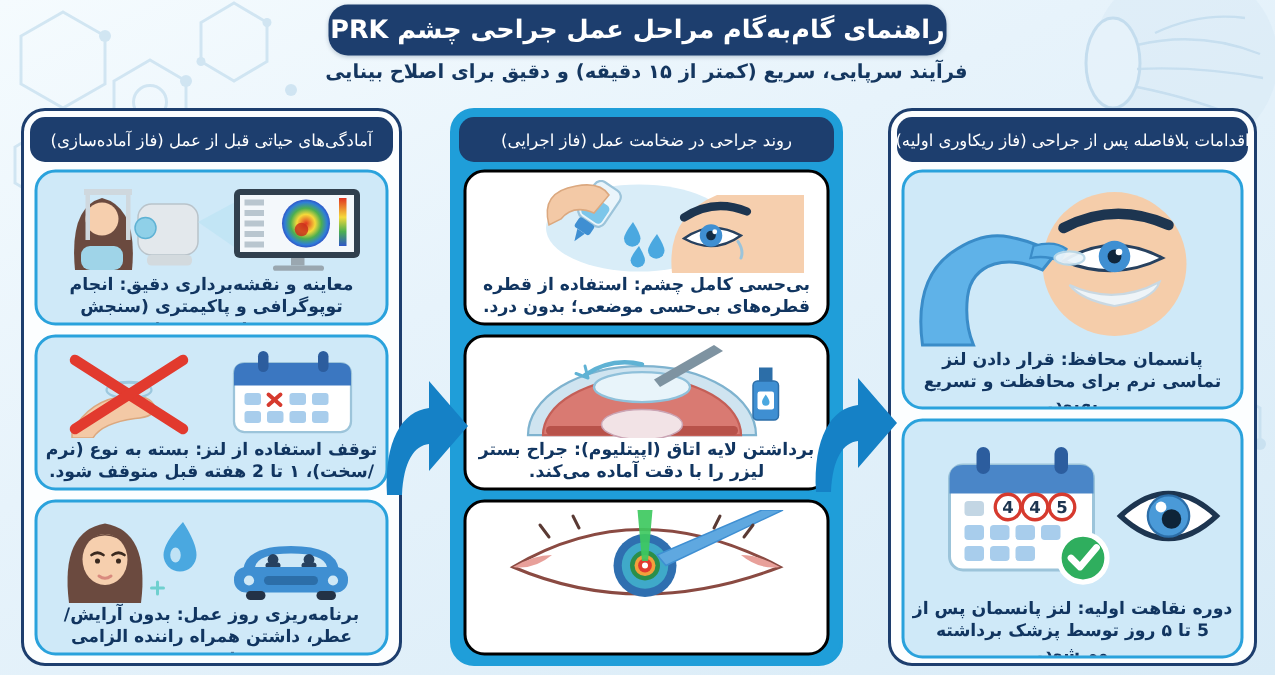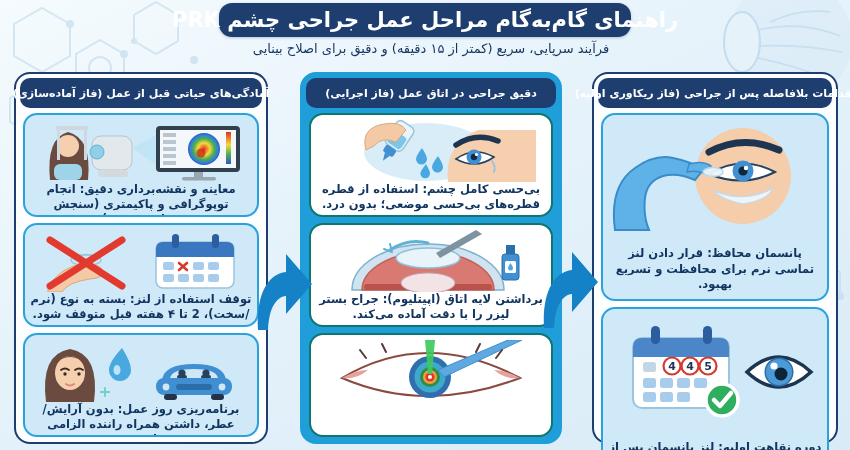--- a/index.html
+++ b/index.html
@@ -8,41 +8,41 @@
     font-family:"DejaVu Sans",sans-serif;
     background:linear-gradient(155deg,#f5fbfe 0%,#e7f3fb 40%,#d8ebf7 100%);
   }
   .deco{position:absolute;pointer-events:none;}
   .banner{
     position:absolute;top:3px;left:50%;transform:translateX(-50%);
     width:412px;height:34px;background:#1d3e6e;border-radius:13px;
     display:flex;align-items:center;justify-content:center;z-index:3;
     box-shadow:0 1px 3px rgba(20,50,90,.25);
   }
-  .banner-title{color:#ffffff;font-weight:bold;font-size:21px;direction:rtl;white-space:nowrap;}
+  .banner-title{color:#ffffff;font-weight:bold;font-size:17px;direction:rtl;white-space:nowrap;}
   .subtitle{
     position:absolute;top:41px;left:0;right:0;text-align:center;
-    color:#14365f;font-weight:normal;font-size:13px;direction:rtl;z-index:3;padding-left:12px;
+    color:#14365f;font-weight:bold;font-size:13px;direction:rtl;z-index:3;padding-left:12px;
   }
   .col{position:absolute;top:72px;height:372px;border-radius:16px;box-sizing:border-box;z-index:2;}
   .col-white{background:#fcfeff;border:2px solid #1d3e6e;}
   .col-blue{background:#1f9ed9;border:2px solid #1f9ed9;}
   .col-header{
     height:30px;background:#1d3e6e;border-radius:10px;margin:4px 4px 0 4px;
     display:flex;align-items:center;justify-content:center;
   }
-  .col-header span{color:#ffffff;font-weight:bold;font-size:11px;direction:rtl;white-space:nowrap;}
+  .col-header span{color:#ffffff;font-weight:normal;font-size:11px;direction:rtl;white-space:nowrap;}
   .cards{display:flex;flex-direction:column;gap:6px;padding:5px 7px 7px 7px;}
   .card{
     border-radius:14px;box-sizing:border-box;display:flex;flex-direction:column;
     align-items:center;justify-content:space-between;overflow:hidden;
   }
   .card-lb{background:#cfe9f8;border:2px solid #2aa2dc;height:104px;}
-  .card-w{background:#ffffff;border:2px solid #0f766e;height:104px;}
-  .card-tall{height:188px;}
+  .card-w{background:#ffffff;border:2px solid #000000;height:104px;}
+  .card-tall{height:160px;}
   .illus{margin-top:5px;flex:0 0 auto;}
   .caption{
     direction:rtl;text-align:center;color:#113560;font-weight:bold;
     font-size:11.5px;line-height:1.32;padding:0 5px 7px 5px;
   }
   .arrow{position:absolute;z-index:4;}
 </style>
 </head>
 <body>
 
@@ -158,21 +158,21 @@
           <rect x="133" y="44" width="11" height="8" rx="2"></rect>
             <rect x="148" y="44" width="11" height="8" rx="2"></rect>
             <rect x="163" y="44" width="11" height="8" rx="2"></rect>
             <rect x="178" y="44" width="11" height="8" rx="2"></rect>
         </g>
         <g stroke="#d63a2e" stroke-width="2.6" stroke-linecap="round">
           <line x1="149" y1="33" x2="157" y2="40"></line>
             <line x1="157" y1="33" x2="149" y2="40"></line>
         </g>
       </svg>
-      <div class="caption">توقف استفاده از لنز: بسته به نوع (نرم /سخت)، 2 تا ۴ هفته قبل متوقف شود.</div>
+      <div class="caption">توقف استفاده از لنز: بسته به نوع (نرم /سخت)، ۱ تا 2 هفته قبل متوقف شود.</div>
     </div>
     <div class="card card-lb">
       <svg class="illus" width="222" height="62" viewBox="0 0 222 62">
         <path d="M16 62 Q10 14 40 9 Q70 14 64 62 Z" fill="#6b4a3f"></path>
         <ellipse cx="40" cy="33" rx="15" ry="17" fill="#f6cfae"></ellipse>
         <path d="M24 24 Q40 10 56 24 Q48 16 40 16 Q32 16 24 24 Z" fill="#6b4a3f"></path>
         <g stroke="#3a2a20" stroke-width="1.8" stroke-linecap="round" fill="none">
           <path d="M31 30 q4 -3 8 0"></path>
             <path d="M45 30 q4 -3 8 0"></path>
         </g>
@@ -197,21 +197,21 @@
         <rect x="134" y="54" width="13" height="6" rx="3" fill="#233246"></rect>
         <rect x="181" y="54" width="13" height="6" rx="3" fill="#233246"></rect>
       </svg>
       <div class="caption">برنامه‌ریزی روز عمل: بدون آرایش/عطر، داشتن همراه راننده الزامی است.</div>
     </div>
   </div>
 </div>
 
 <div class="col col-blue" style="left:300px;width:262px;">
   <div class="col-header">
-    <span>دقیق جراحی در اتاق عمل (فاز اجرایی)</span>
+    <span>روند جراحی در ضخامت عمل (فاز اجرایی)</span>
   </div>
   <div class="cards">
     <div class="card card-w">
       <svg class="illus" width="210" height="62" viewBox="0 0 210 62">
         <ellipse cx="100" cy="32" rx="62" ry="29" fill="#d9edf8"></ellipse>
         <path d="M122 62 Q118 24 152 10 L210 10 L210 62 Z" fill="#f6cfae"></path>
         <path d="M130 25 Q150 12 172 21" fill="none" stroke="#1d3550" stroke-width="5.5" stroke-linecap="round"></path>
         <path d="M130 39 Q148 26 168 37 Q150 50 130 39 Z" fill="#ffffff" stroke="#27415f" stroke-width="1.6"></path>
         <circle cx="148" cy="37" r="7.5" fill="#3f8fd2"></circle>
           <circle cx="148" cy="37" r="3.2" fill="#132c44"></circle>

